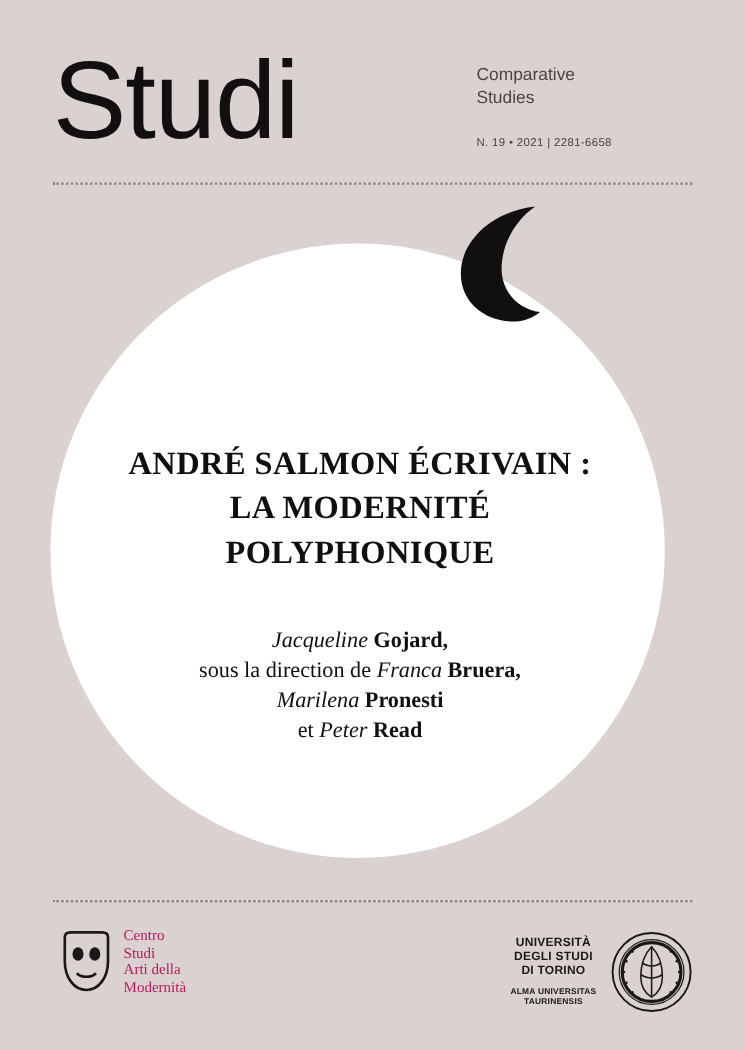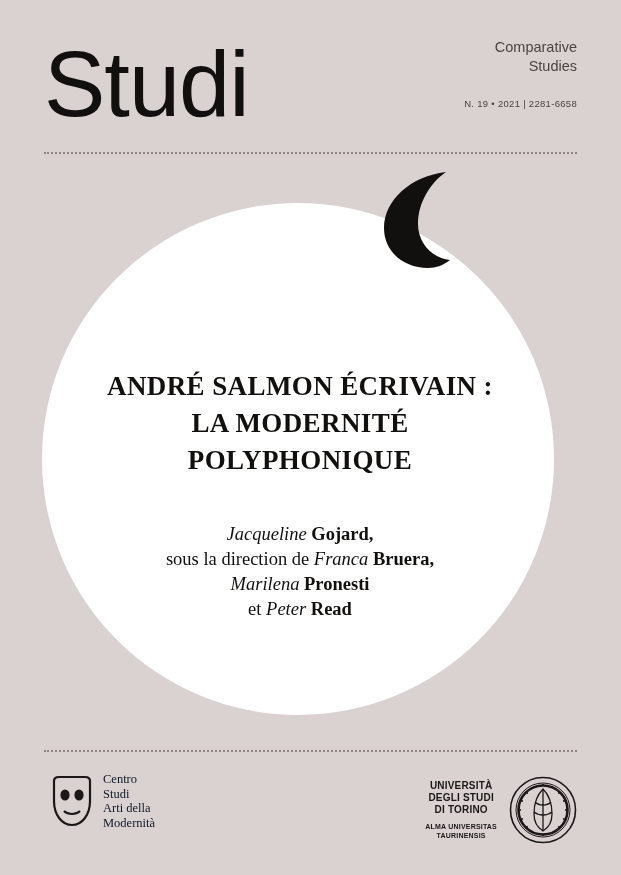--- a/index.html
+++ b/index.html
@@ -37,22 +37,22 @@
     font-family: "Liberation Sans", sans-serif;
     font-size: 92px;
     line-height: 92px;
     letter-spacing: -1px;
     color: #12100f;
     font-weight: 400;
   }
   .journal-meta {
     position: absolute;
     right: 0;
-    top: 8px;
-    text-align: right;
+    top: 24px;
+    text-align: left;
     width: 180px;
   }
   .journal-subtitle {
     font-size: 14.5px;
     line-height: 19px;
     color: #4a4442;
     font-weight: 400;
   }
   .issue-line {
     margin-top: 22px;
@@ -142,21 +142,21 @@
   }
   .mask-icon {
     width: 44px;
     height: 52px;
     margin-right: 9px;
   }
   .csam-text {
     font-family: "Liberation Serif", serif;
     font-size: 12.5px;
     line-height: 14.5px;
-    color: #0f172a;
+    color: #be185d;
   }
   .unito {
     position: absolute;
     right: 0;
     top: 6px;
     display: flex;
     align-items: center;
   }
   .unito-text {
     text-align: center;

